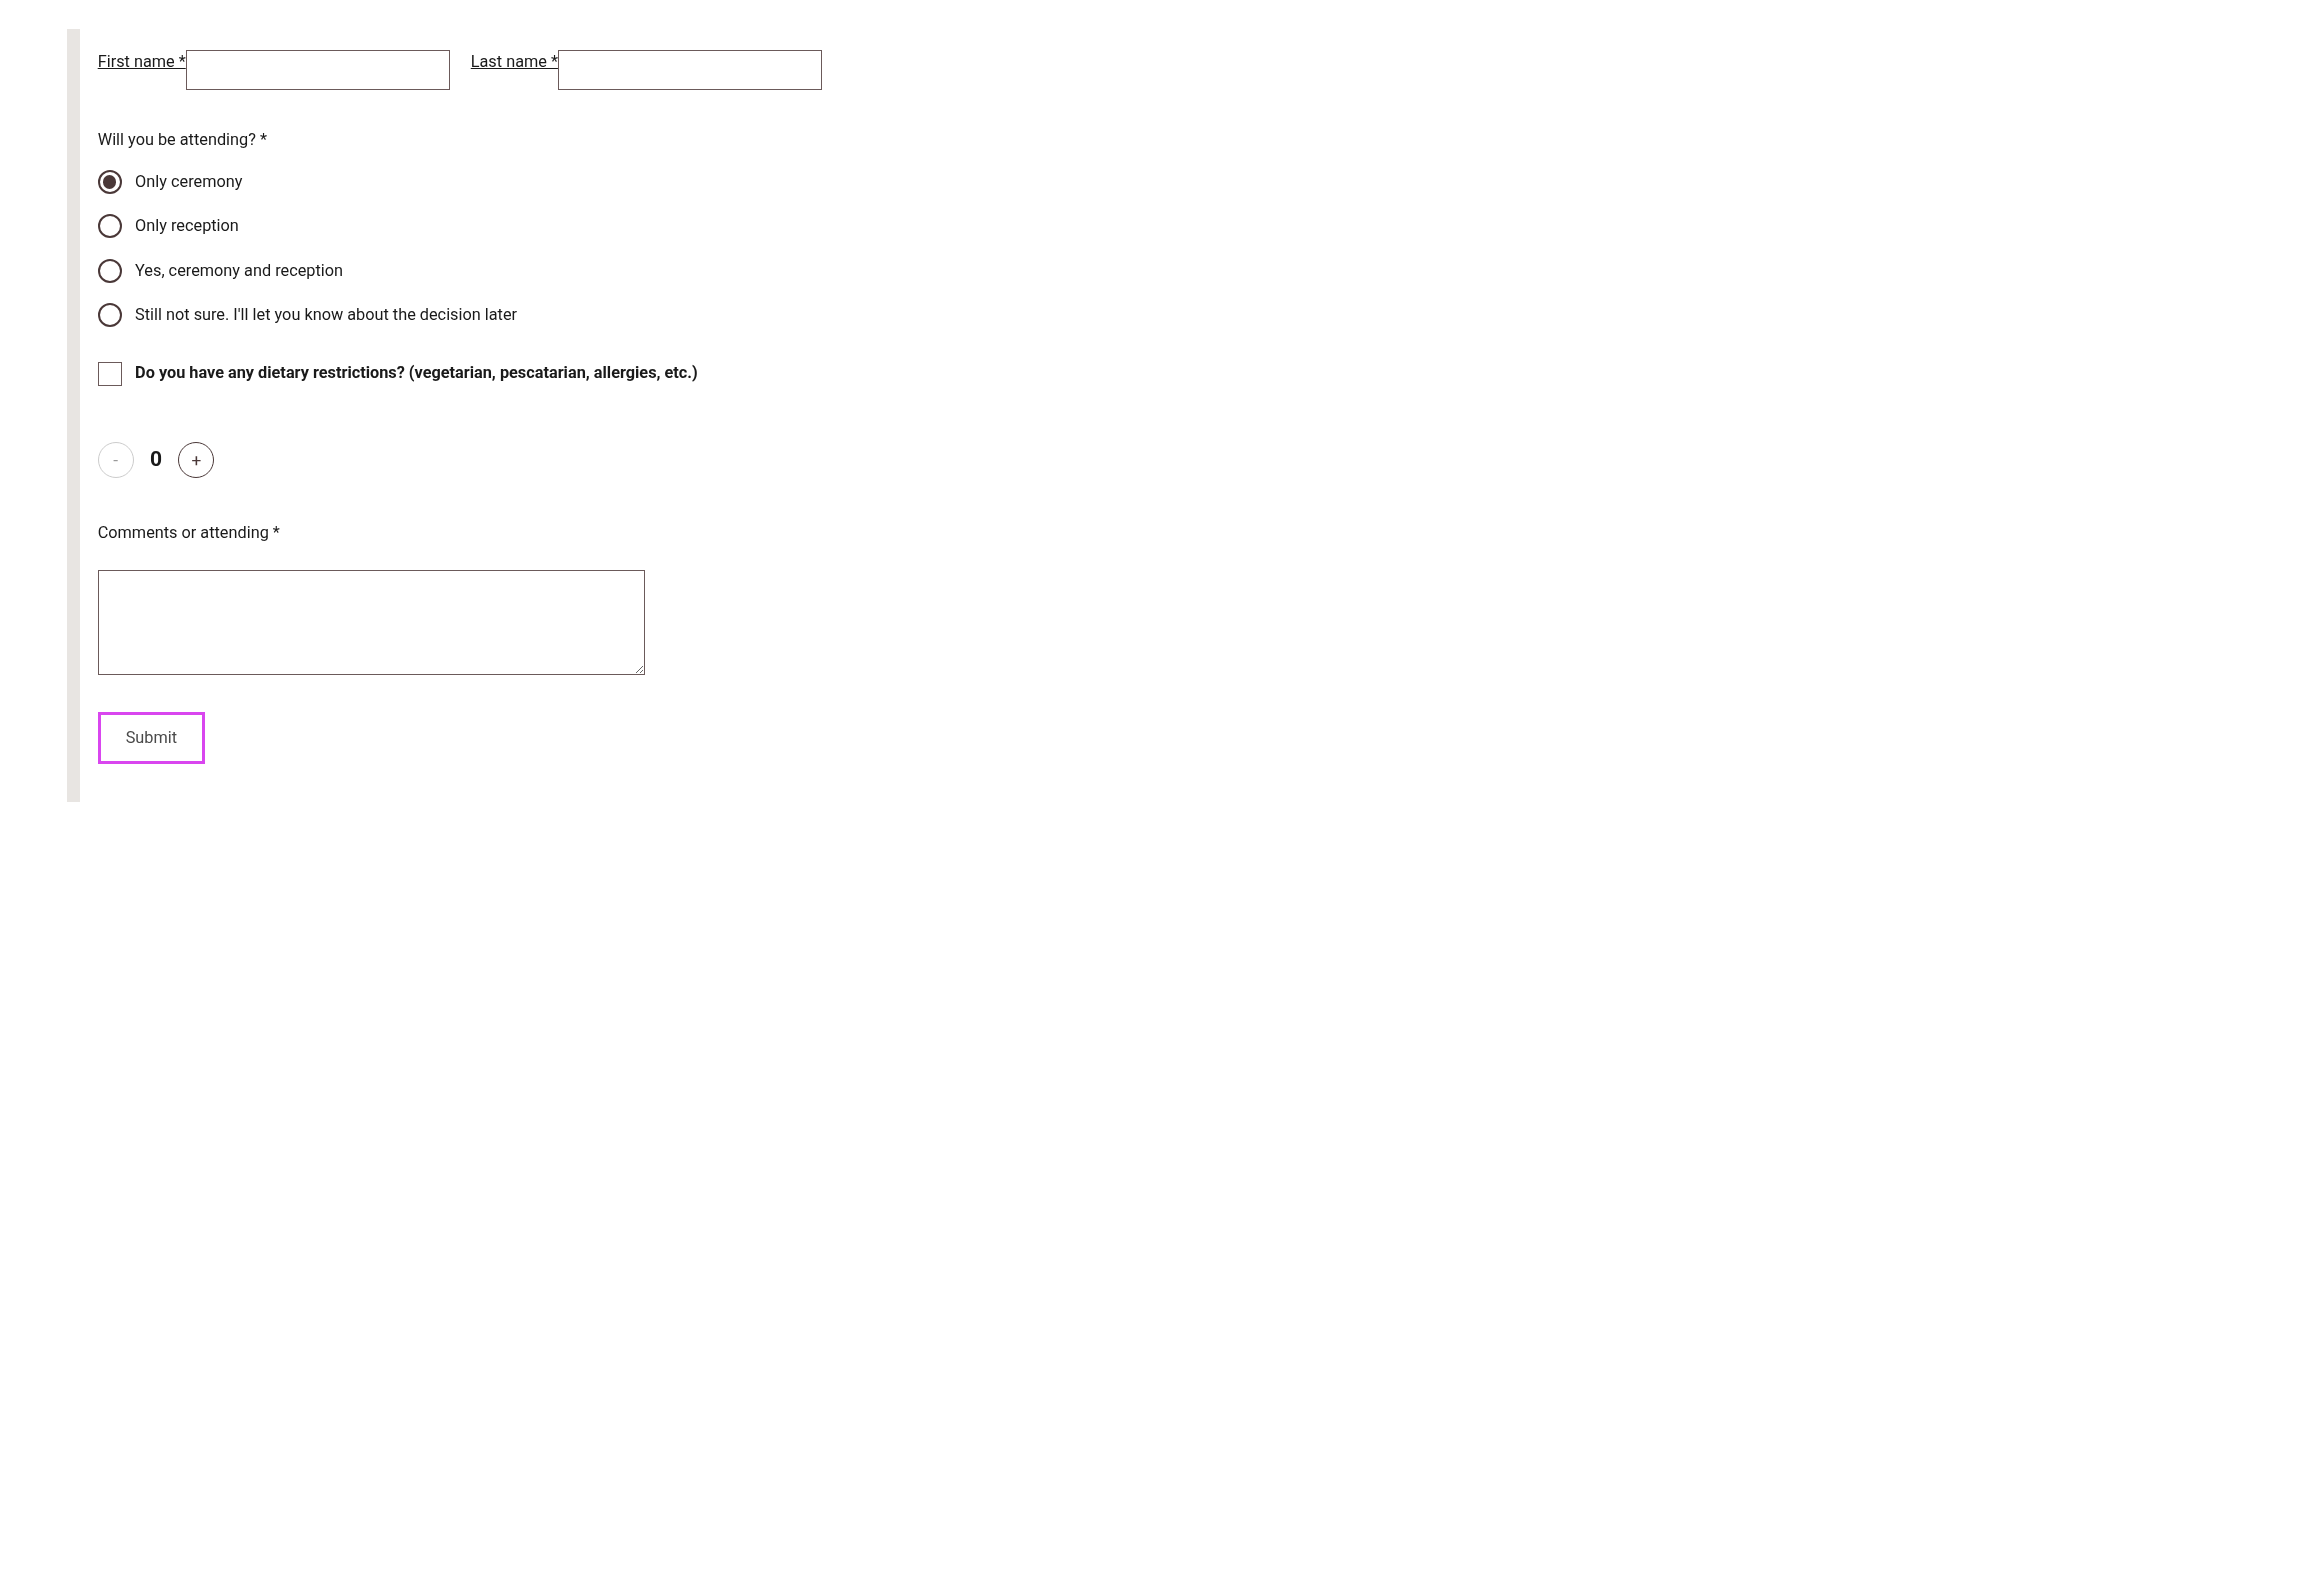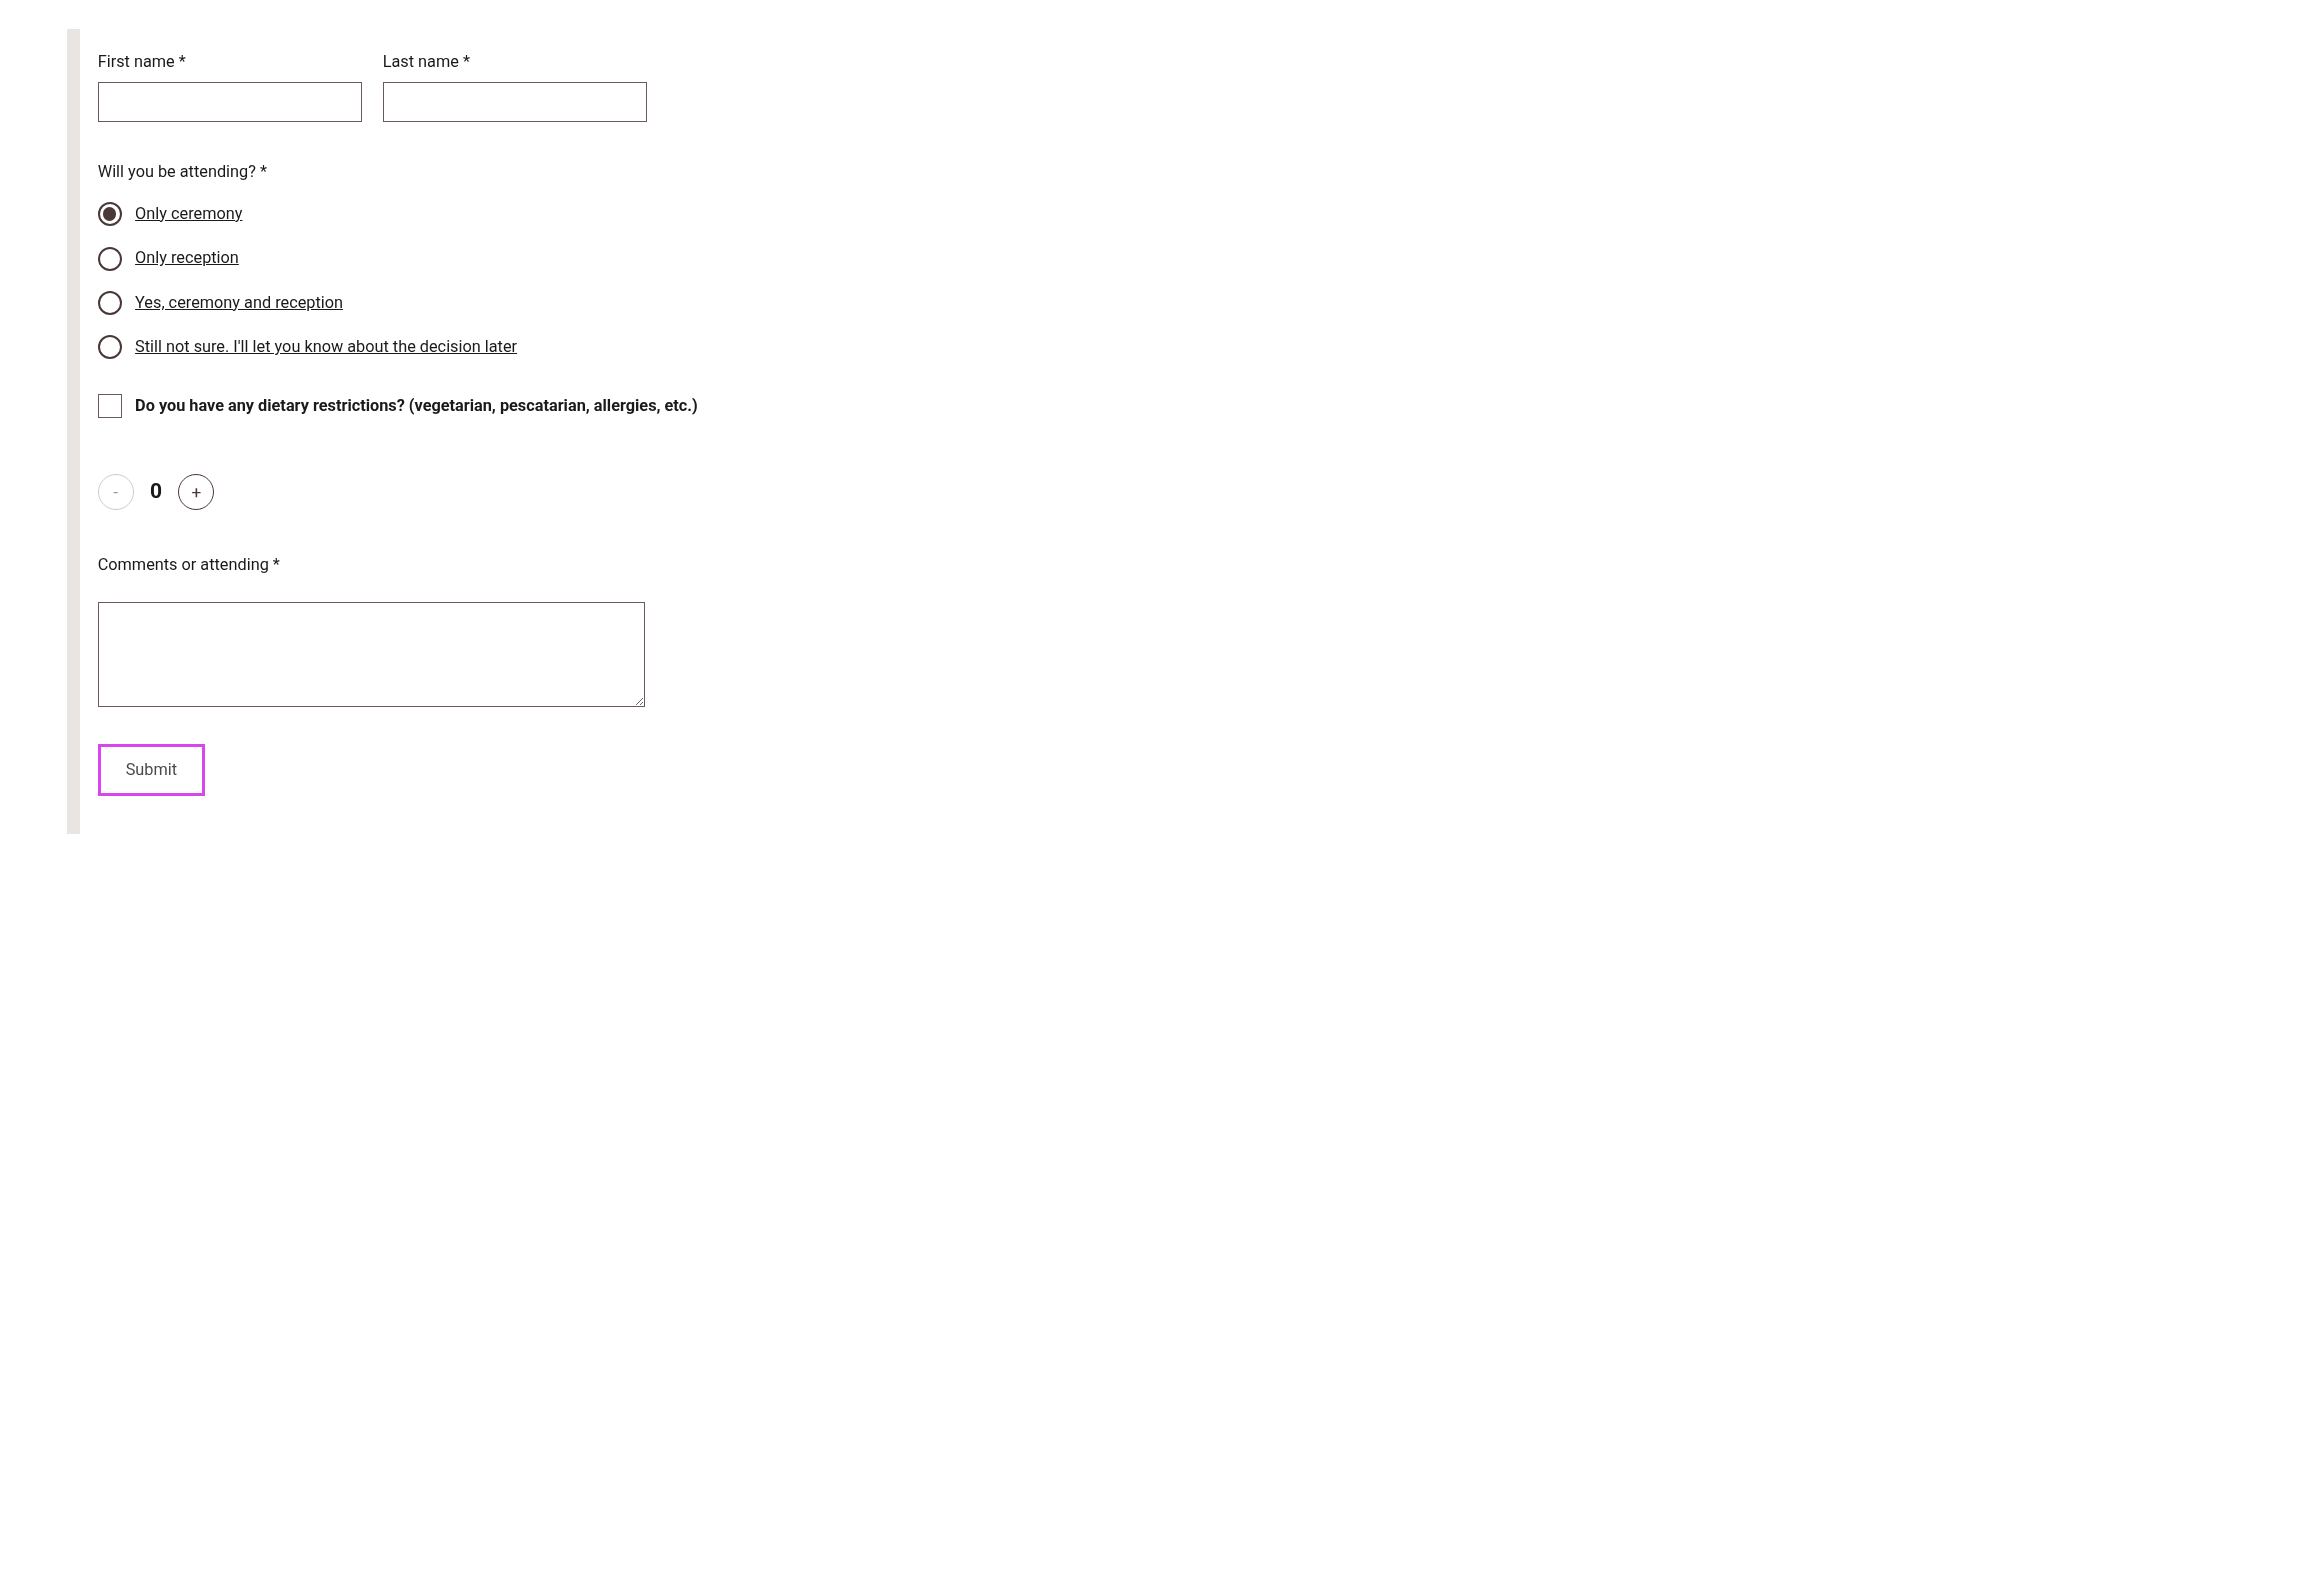--- a/index.html
+++ b/index.html
@@ -35,21 +35,21 @@
     }
     
     .name-row {
       display: flex;
       gap: 21px;
       margin-bottom: 38px;
     }
     
     .field-group {
       display: flex;
-      flex-direction: column;
+      text-decoration: underline;
     }
     
     .field-label {
       margin-bottom: 7.7px;
       font-size: 16.3px;
       color: #1a1a1a;
     }
     
     .text-input {
       width: 264px;
@@ -94,21 +94,20 @@
     .radio-circle.selected::after {
       content: '';
       width: 13.4px;
       height: 13.4px;
       background: #4a3838;
       border-radius: 50%;
     }
     
     .radio-label {
       font-size: 16.3px;
-      text-decoration: underline;
     }
     
     .checkbox-item {
       display: flex;
       align-items: center;
       gap: 13.4px;
       margin-bottom: 56px;
       cursor: pointer;
       font-weight: bold;
     }

